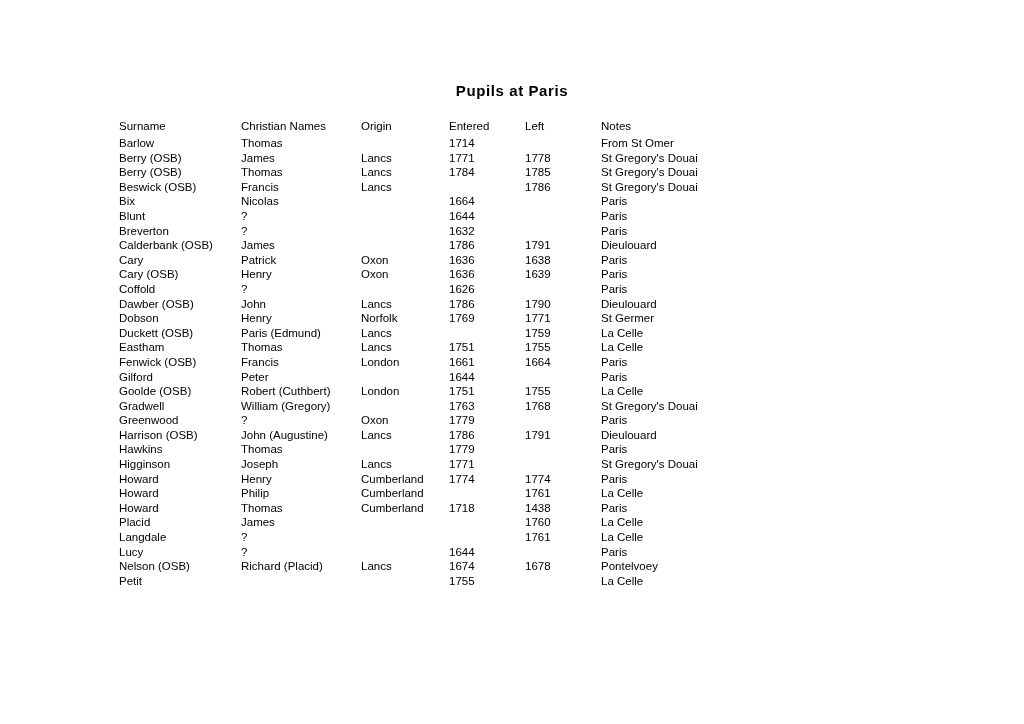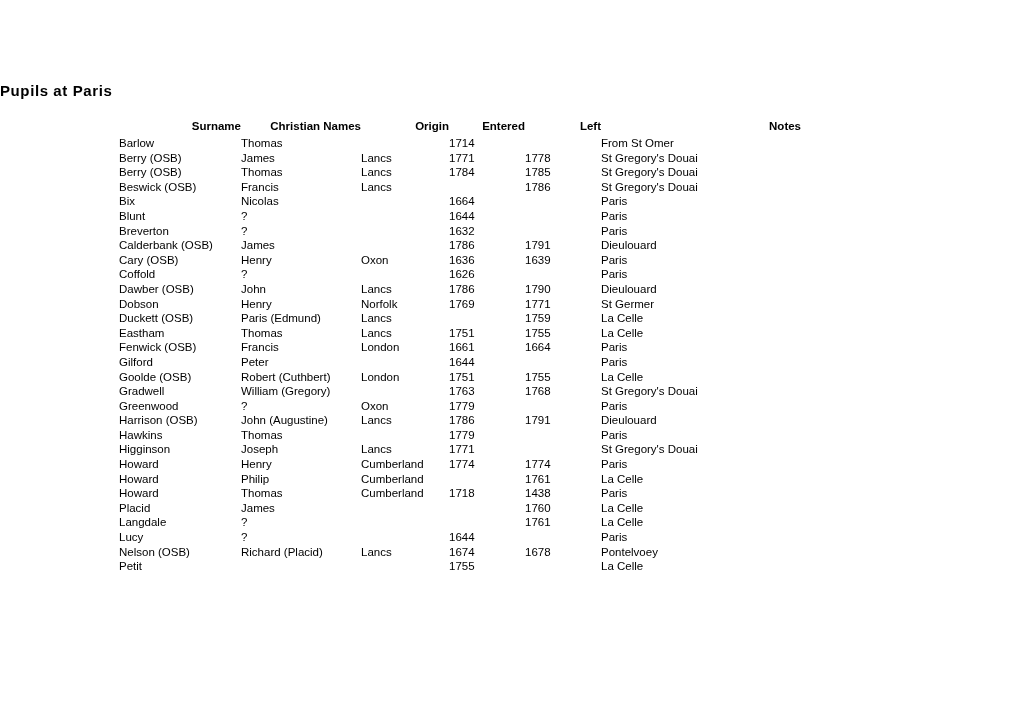--- a/index.html
+++ b/index.html
@@ -19,35 +19,35 @@
     position: relative;
     width: 1024px;
     height: 724px;
     box-sizing: border-box;
   }
   .doc-title {
     position: absolute;
     top: 82px;
     left: 0;
     width: 1024px;
-    text-align: left;
+    text-align: center;
     font-size: 15px;
     font-weight: bold;
     letter-spacing: 0.6px;
   }
   table.pupils {
     position: absolute;
     top: 120px;
     left: 119px;
     border-collapse: collapse;
     font-size: 11.5px;
   }
   table.pupils th {
-    text-align: right;
-    font-weight: bold;
+    text-align: left;
+    font-weight: normal;
     font-size: 11.5px;
     padding: 0 0 4px 0;
     white-space: nowrap;
     vertical-align: top;
   }
   table.pupils td {
     text-align: left;
     font-weight: normal;
     padding: 0;
     height: 14.6px;
@@ -140,20 +140,28 @@
         </tr>
         <tr>
           <td class="col-surname">Calderbank (OSB)</td>
           <td class="col-names">James</td>
           <td class="col-origin"></td>
           <td class="col-entered">1786</td>
           <td class="col-left">1791</td>
           <td class="col-notes">Dieulouard</td>
         </tr>
         <tr>
+          <td class="col-surname">Cary</td>
+          <td class="col-names">Patrick</td>
+          <td class="col-origin">Oxon</td>
+          <td class="col-entered">1636</td>
+          <td class="col-left">1638</td>
+          <td class="col-notes">Paris</td>
+        </tr>
+        <tr>
           <td class="col-surname">Cary (OSB)</td>
           <td class="col-names">Henry</td>
           <td class="col-origin">Oxon</td>
           <td class="col-entered">1636</td>
           <td class="col-left">1639</td>
           <td class="col-notes">Paris</td>
         </tr>
         <tr>
           <td class="col-surname">Coffold</td>
           <td class="col-names">?</td>

